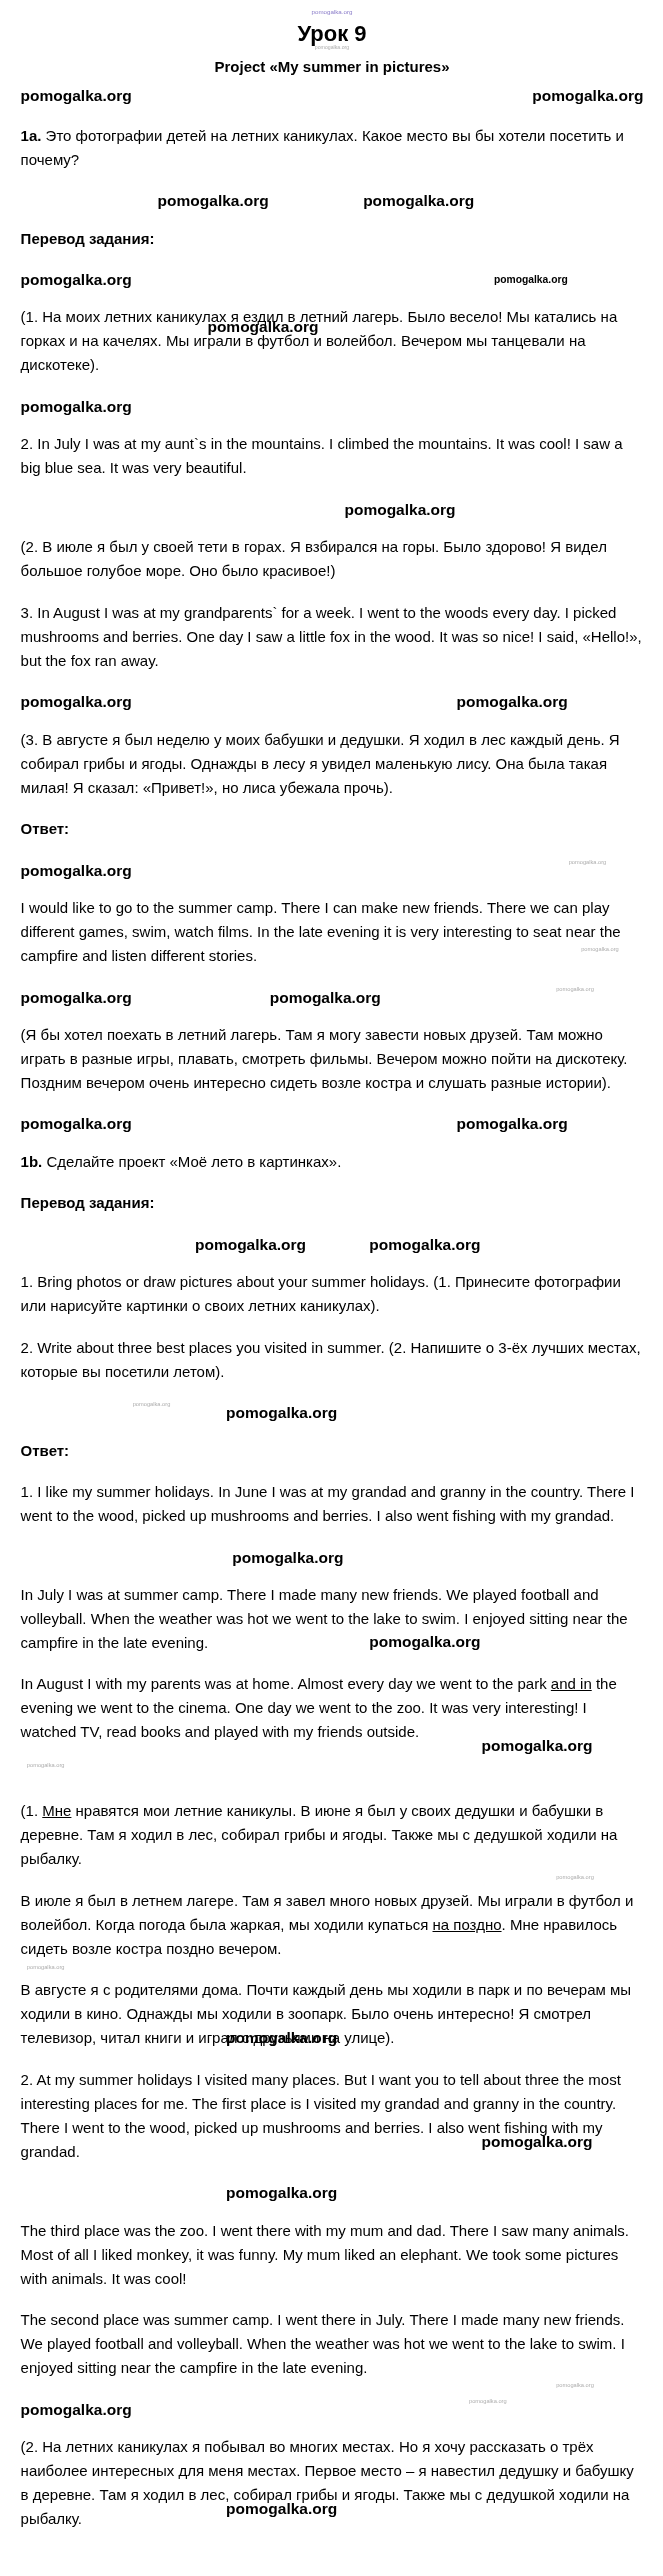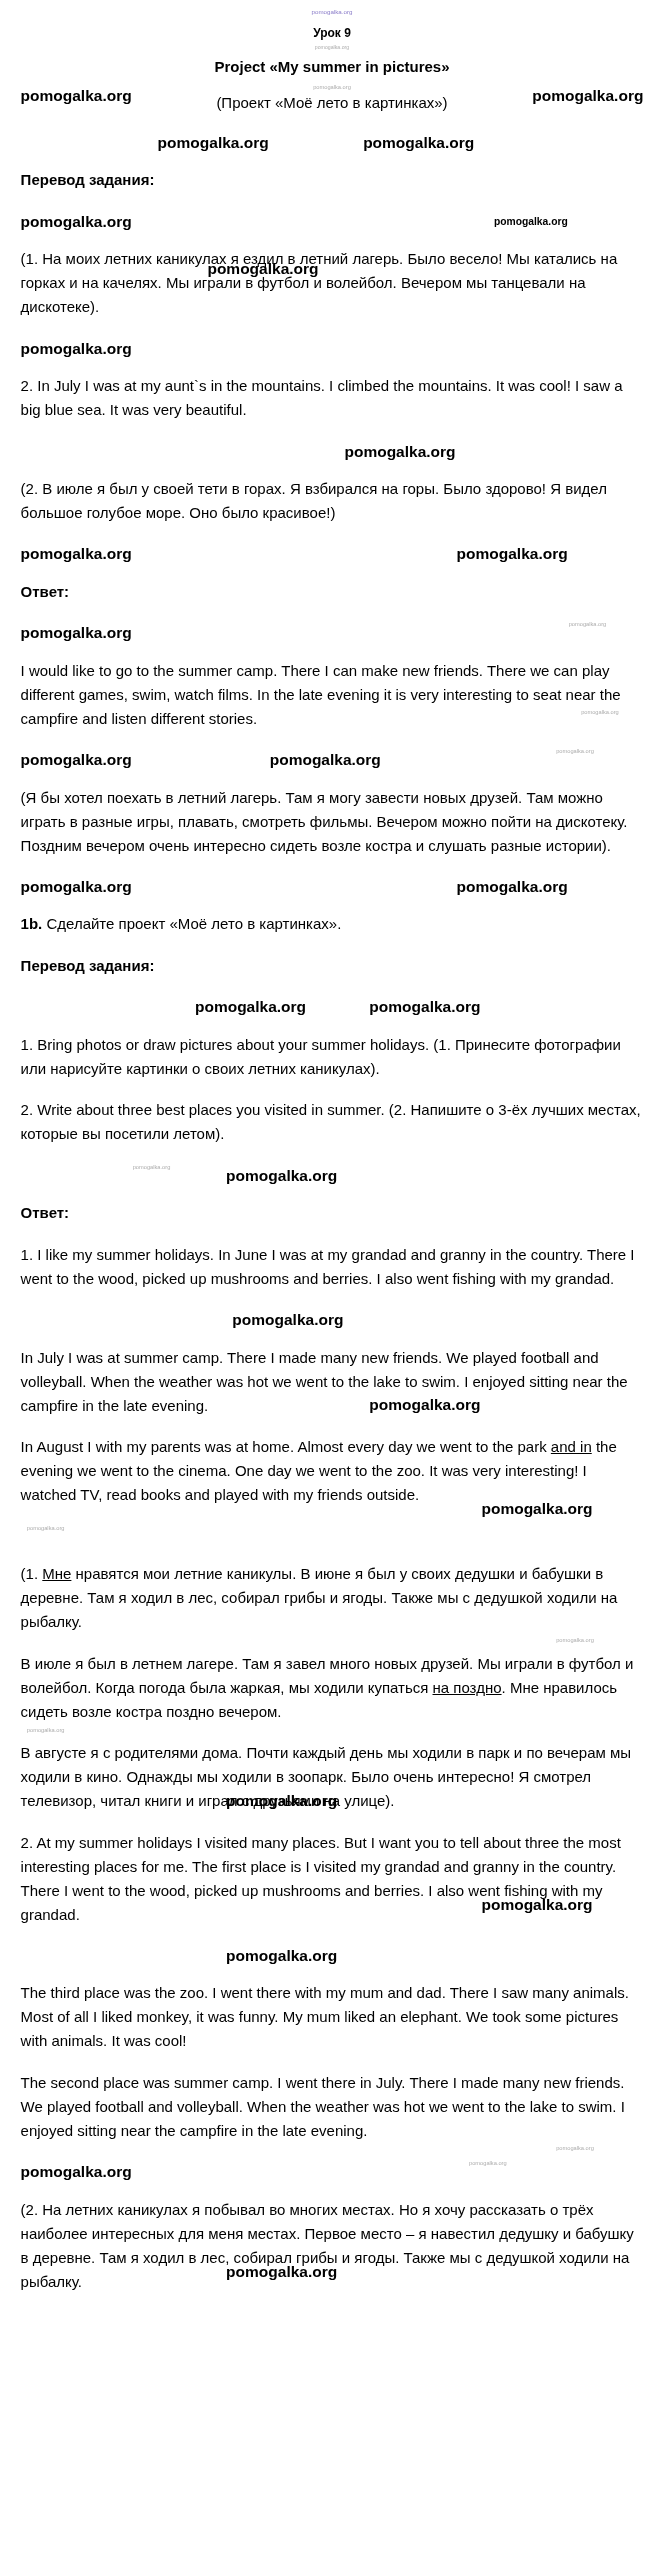--- a/index.html
+++ b/index.html
@@ -21,21 +21,21 @@
   .top-wm{
     text-align:center;
     font-size:6.2px;
     line-height:8.2px;
     color:var(--c-wm-link);
     cursor:pointer;
   }
   .title{
     margin:6.2px 0 0 0;
     text-align:center;
-    font-size:12px;
+    font-size:22px;
     font-weight:700;
     line-height:21.6px;
   }
   .tiny-center{
     text-align:center;
     font-size:5.2px;
     line-height:6.7px;
     color:var(--c-wm-muted);
   }
   .subtitle{
@@ -74,51 +74,50 @@
   <div class="top-wm">pomogalka.org</div>
 
   <h1 class="title">Урок 9</h1>
 
   <div class="tiny-center">pomogalka.org</div>
 
   <div class="subtitle">Project «My summer in pictures»</div>
 
   <div class="subtitle-row">
     <span class="wm lg">pomogalka.org</span>
-    <span class="sub-center">
-      <span class="wm sm">pomogalka.org</span>
-      <span>(Проект «Моё лето в картинках»)</span>
-    </span>
     <span class="wm lg">pomogalka.org</span>
   </div>
 
   <div id="blocks">
+      <p class="para"><b>1a.</b><span> Это фотографии детей на летних каникулах. Какое место вы бы хотели посетить и почему?</span></p>
       <div class="wmrow">
         <span class="wm lg" style="left: 22%;">pomogalka.org</span>
         <span class="wm lg" style="left: 55%;">pomogalka.org</span>
       </div>
       <p class="para heading">Перевод задания:</p>
       <p class="para"><span class="wm lg" style="left: 30%; top: 47px;">pomogalka.org</span></p>
       <div class="wmrow">
         <span class="wm lg" style="left: 0%;">pomogalka.org</span>
         <span class="wm md" style="left: 76%;">pomogalka.org</span>
       </div>
       <p class="para"><span>(1. На моих летних каникулах я ездил в летний лагерь. Было весело! Мы катались на горках и на качелях. Мы играли в футбол и волейбол. Вечером мы танцевали на дискотеке).</span></p>
       <div class="wmrow">
         <span class="wm lg" style="left: 0%;">pomogalka.org</span>
       </div>
       <p class="para"><span>2. In July I was at my aunt`s in the mountains. I climbed the mountains. It was cool! I saw a big blue sea. It was very beautiful.</span></p>
       <div class="wmrow">
         <span class="wm lg" style="left: 52%;">pomogalka.org</span>
       </div>
       <p class="para"><span>(2. В июле я был у своей тети в горах. Я взбирался на горы. Было здорово! Я видел большое голубое море. Оно было красивое!)</span></p>
+      <p class="para"><span>3. In August I was at my grandparents` for a week. I went to the woods every day. I picked mushrooms and berries. One day I saw a little fox in the wood. It was so nice! I said, «Hello!», but the fox ran away.</span></p>
       <div class="wmrow">
         <span class="wm lg" style="left: 0%;">pomogalka.org</span>
         <span class="wm lg" style="left: 70%;">pomogalka.org</span>
       </div>
+      <p class="para"><span>(3. В августе я был неделю у моих бабушки и дедушки. Я ходил в лес каждый день. Я собирал грибы и ягоды. Однажды в лесу я увидел маленькую лису. Она была такая милая! Я сказал: «Привет!», но лиса убежала прочь).</span></p>
       <p class="para heading">Ответ:</p>
       <div class="wmrow">
         <span class="wm lg" style="left: 0%;">pomogalka.org</span>
         <span class="wm sm" style="left: 88%;">pomogalka.org</span>
       </div>
       <p class="para"><span>I would like to go to the summer camp. There I can make new friends. There we can play different games, swim, watch films. In the late evening it is very interesting to seat near the campfire and listen different stories.</span><span class="wm sm" style="left: 90%; top: 50px;">pomogalka.org</span></p>
       <div class="wmrow">
         <span class="wm lg" style="left: 0%;">pomogalka.org</span>
         <span class="wm lg" style="left: 40%;">pomogalka.org</span>
         <span class="wm sm" style="left: 86%;">pomogalka.org</span>

